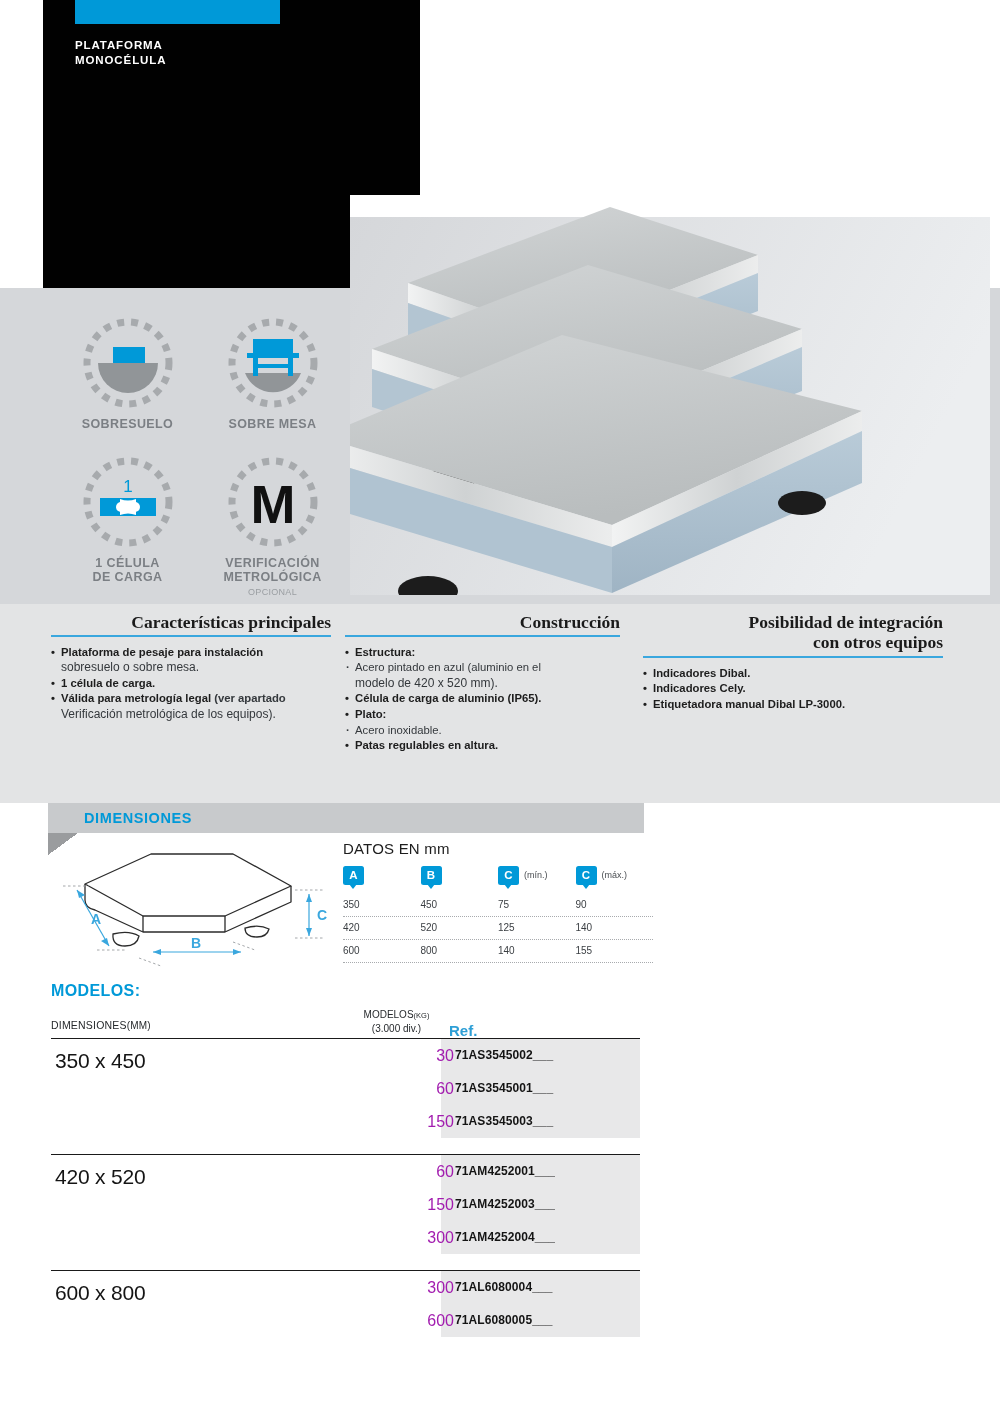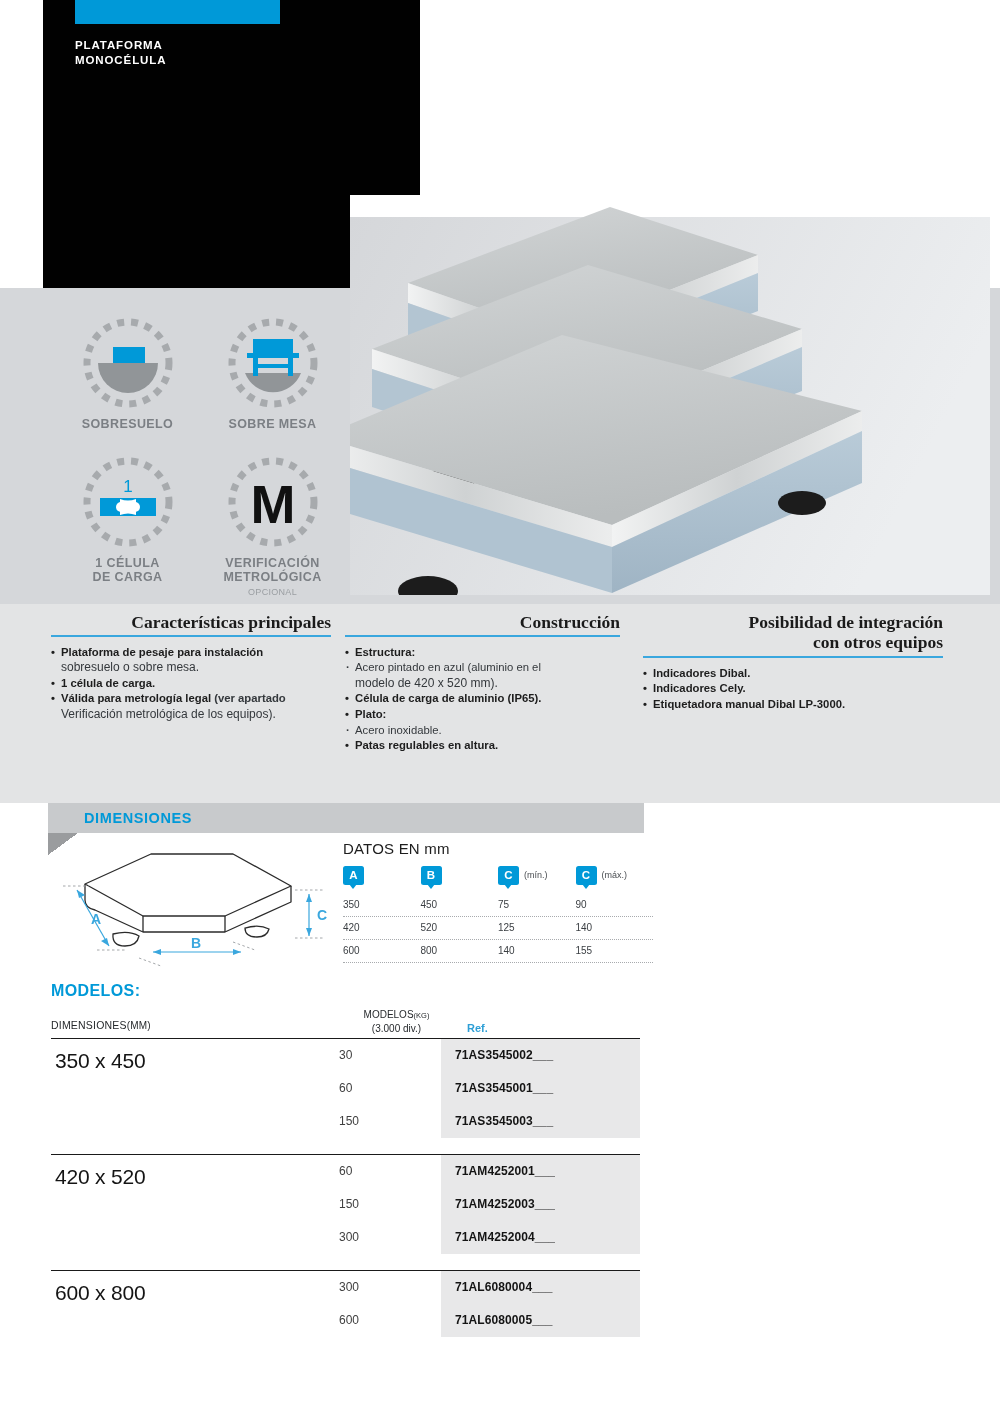--- a/index.html
+++ b/index.html
@@ -147,37 +147,37 @@
     position: absolute; left: 0; top: 11px; font-size: 10.5px; color: #26292c;
     letter-spacing: 0.2px;
   }
   .mod-h-dim small { font-size: 10px; }
   .mod-h-alc {
     position: absolute; left: 288px; top: 1px; width: 115px; text-align: center;
     font-size: 10px; color: #26292c; line-height: 12.5px;
   }
   .mod-h-alc small { font-size: 7.5px; }
   .mod-h-ref {
-    position: absolute; left: 416px; top: 14px; font-size: 11px;
+    position: absolute; left: 398px; top: 14px; font-size: 15px;
     color: #2e9fd6; font-weight: bold;
   }
   .mod-group { position: relative; border-top: 1.6px solid #1a1a1a; }
   .mod-group-inner { position: relative; }
   .ref-bg {
     position: absolute; left: 390px; top: 0; width: 199px; bottom: 0;
     background: #e8e8e9;
   }
   .mod-size {
     position: absolute; left: 4px; top: 10px;
     font-size: 21px; font-weight: normal; color: #141414; letter-spacing: -0.2px;
   }
   .mod-row { position: relative; height: 33px; }
   .mod-alc {
-    position: absolute; left: 288px; width: 115px; text-align: left;
-    font-size: 12px; color: #404040; line-height: 33px;
+    position: absolute; left: 288px; width: 115px; text-align: right;
+    font-size: 16px; color: #a21caf; line-height: 33px;
   }
   .mod-ref {
     position: absolute; left: 404px; font-size: 12px; font-weight: bold;
     color: #141414; line-height: 33px; letter-spacing: 0.1px;
   }
   .mod-spacer { height: 16px; }
 </style>
 </head>
 <body>
 

